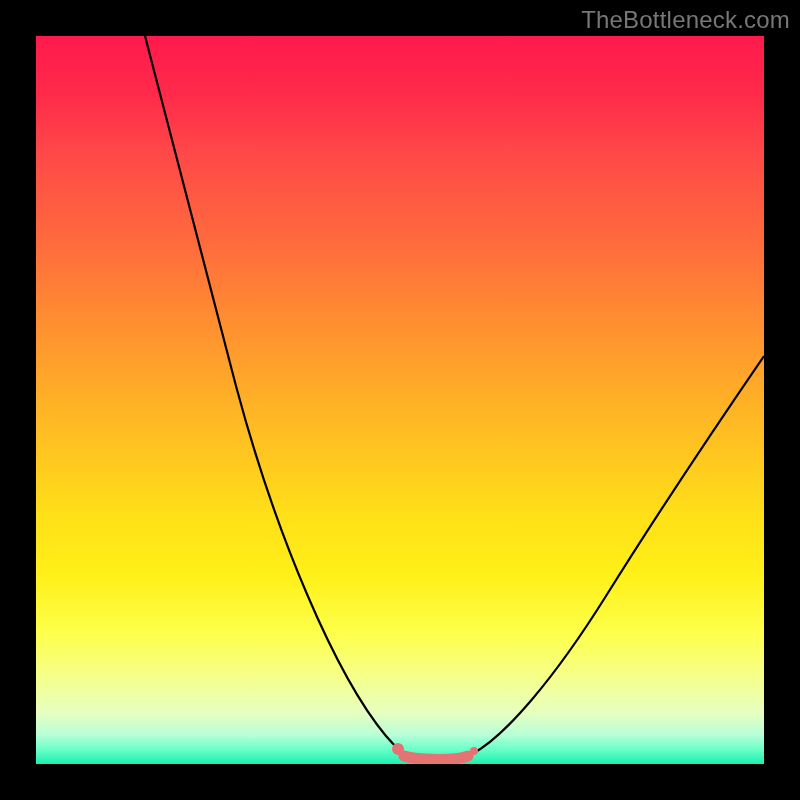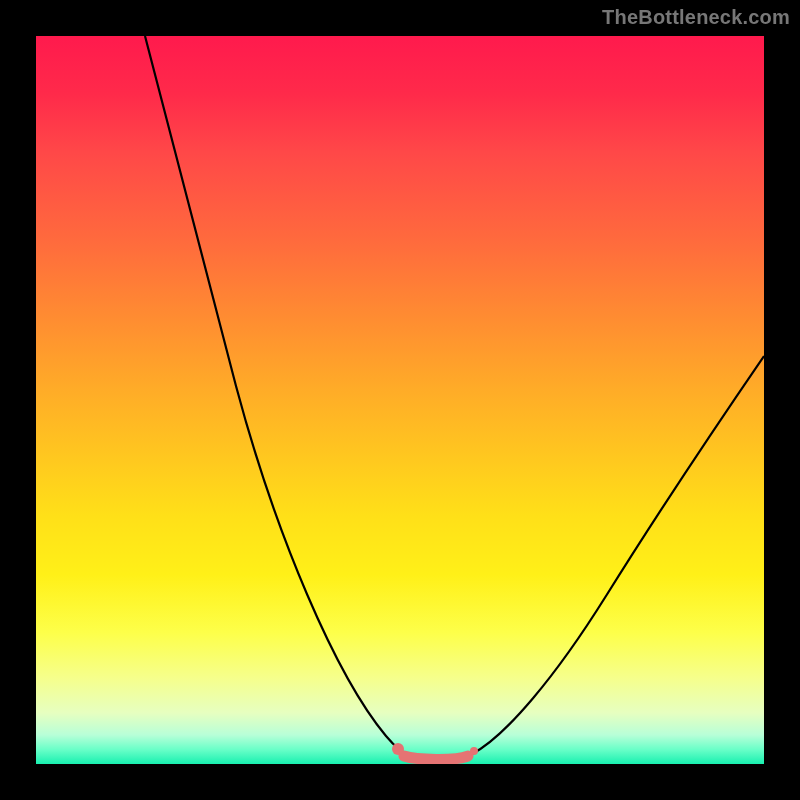--- a/index.html
+++ b/index.html
@@ -46,22 +46,22 @@
       #b8ffd8 96%,
       #6affc8 98%,
       #18f0b0 100%
     );
   }
   .watermark {
     position: absolute;
     top: 6px;
     right: 10px;
     color: #777;
-    font-size: 20px;
-    font-weight: 700;
+    font-size: 24px;
+    font-weight: 400;
     letter-spacing: 0.2px;
     user-select: none;
   }
   svg.curves {
     position: absolute;
     left: 0; top: 0;
     width: 728px;
     height: 728px;
   }
 </style>

